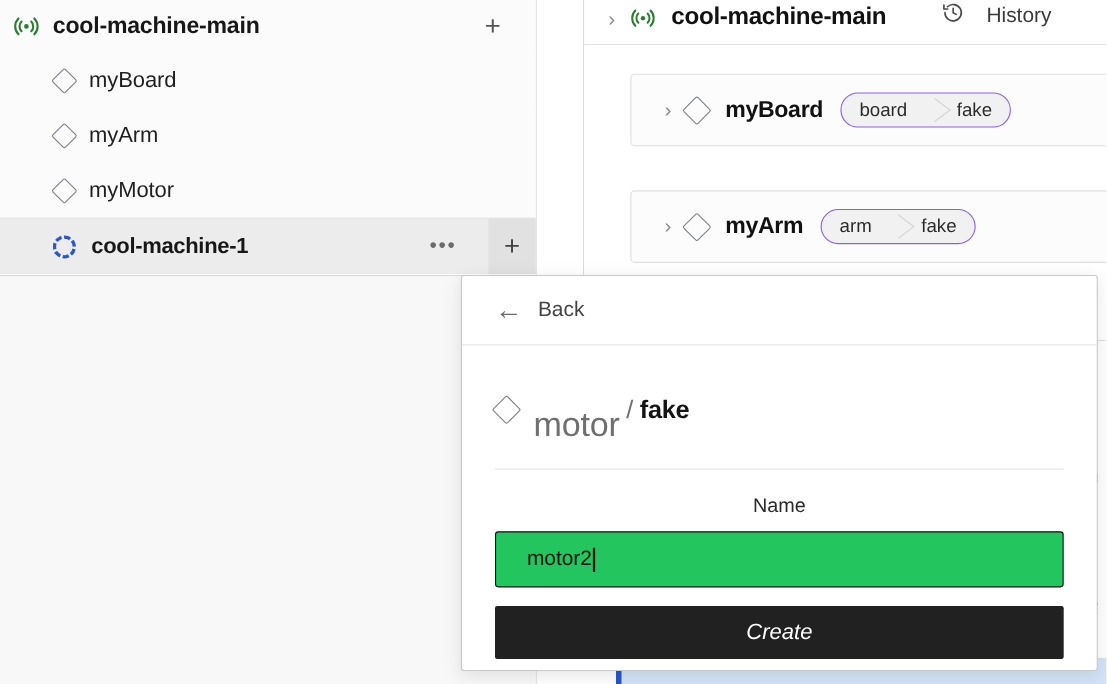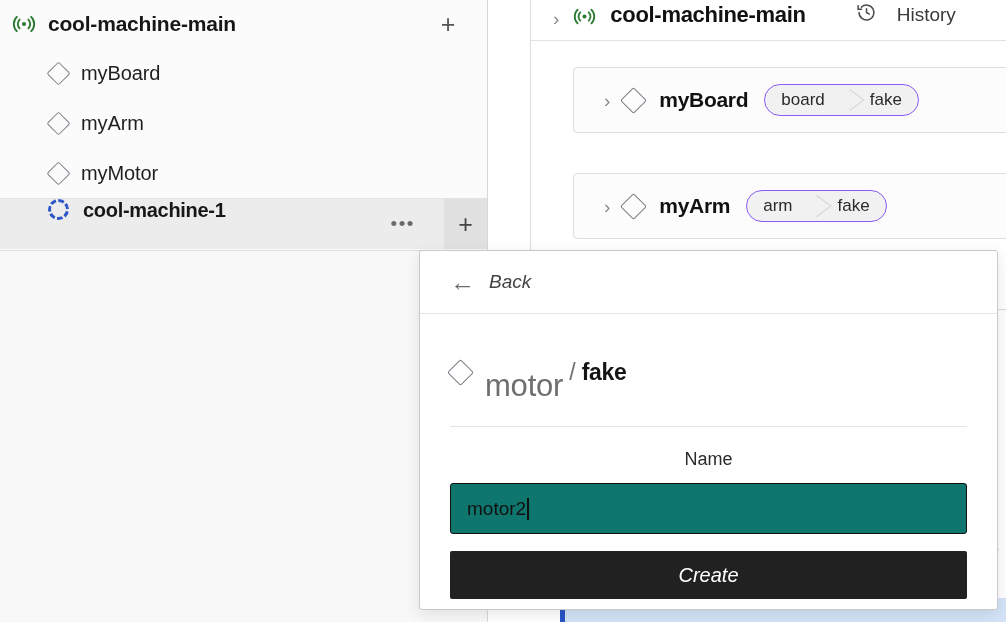--- a/index.html
+++ b/index.html
@@ -43,21 +43,21 @@
     display: flex; align-items: center;
     padding-left: 50px;
     background: #fbfbfb;
   }
   .sb-item-label {
     font-size: 20px; color: #1f1f1f; margin-left: 14px; letter-spacing: -0.1px;
   }
   .sb-machine-row {
     position: relative;
     height: 51px;
-    display: flex; align-items: flex-start;
+    display: flex; align-items: center;
     padding-left: 48px;
     background: #ececec;
     border-top: 1px solid #e4e4e4;
   }
   .sb-machine-label {
     font-size: 20px; font-weight: bold; color: #171717;
     margin-left: 14px; letter-spacing: -0.3px;
   }
   .sb-dots {
     position: absolute; right: 72px; top: 50%; transform: translateY(-50%);
@@ -204,41 +204,41 @@
     overflow: hidden;
     z-index: 50;
   }
   .modal-back {
     height: 63px;
     display: flex; align-items: center;
     padding-left: 30px;
     border-bottom: 1px solid #e4e4e4;
   }
   .back-arrow { color: #6c6c6c; font-size: 25px; line-height: 1; }
-  .back-label { color: #444; font-size: 19px; margin-left: 14px; font-style: italic; }
+  .back-label { color: #444; font-size: 19px; margin-left: 14px; }
   .modal-title {
     display: flex; align-items: center;
     padding: 26px 0 22px 31px;
   }
   .mt-type { font-size: 31px; color: #6f6f6f; margin-left: 15px; letter-spacing: -0.2px; margin-top: 28px;}
   .mt-slash { font-size: 23px; color: #6f6f6f; margin: 0 6px; }
   .mt-model { font-size: 23px; color: #141414; font-weight: bold; letter-spacing: -0.3px;}
   .modal-rule {
     height: 1px; background: #e4e4e4;
     margin: 0 30px;
   }
   .modal-form { padding: 22px 30px 0 30px; }
   .form-label { font-size: 18px; color: #2a2a2a; margin-bottom: 13px; text-align: center; }
   .name-input {
     width: 100%; height: 51px;
     border: 1.5px solid #111;
     border-radius: 3px;
-    background: #0f766e;
-    display: flex; align-items: center;
-    padding-left: 16px;
+    background: #22c55e;
+    display: flex; align-items: center;
+    padding-left: 28px;
     font-size: 19px; color: #111;
   }
   .caret {
     display: inline-block; width: 1.5px; height: 22px;
     background: #111; margin-left: 1px;
   }
   .create-btn {
     margin-top: 17px;
     width: 100%; height: 48px;
     background: #212121;

